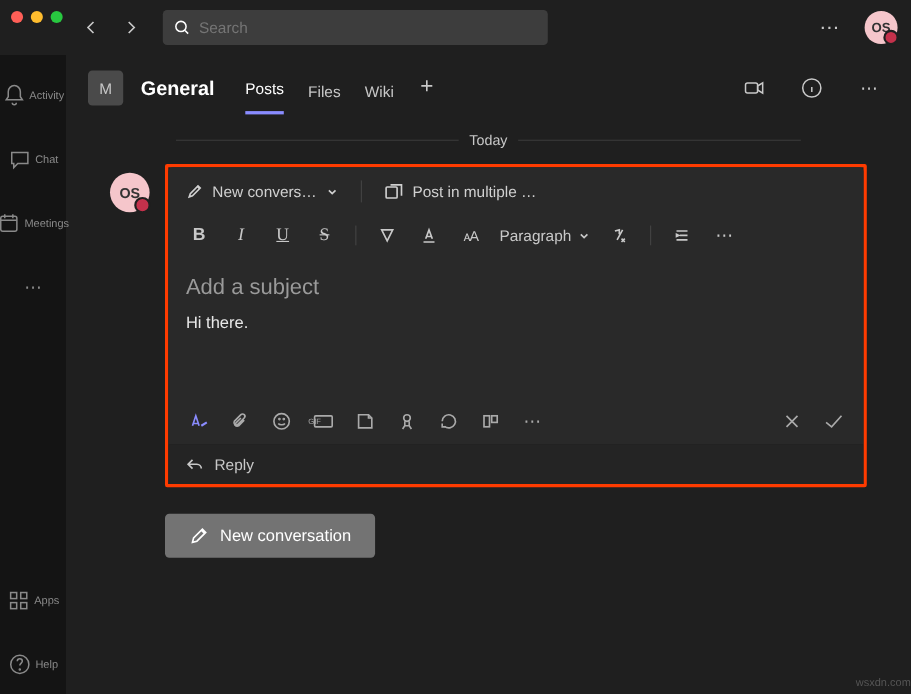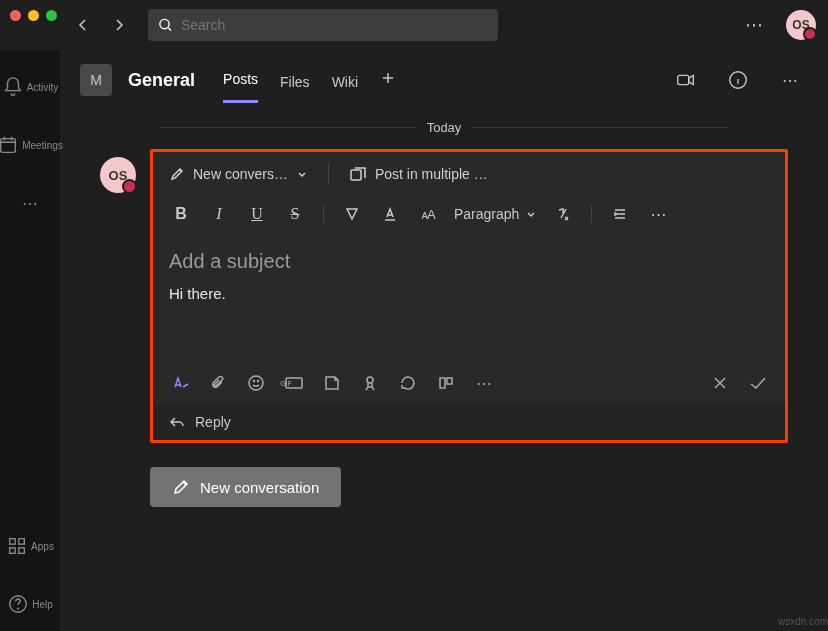--- a/index.html
+++ b/index.html
@@ -113,20 +113,28 @@
 
   <div class="rail">
     <div class="rail-item">
       <span class="rail-icon">
           <svg width="22" height="22" viewBox="0 0 24 24">
             <path d="M6 8a6 6 0 0 1 12 0v5l2 3H4l2-3V8z"></path>
             <path d="M10 19a2 2 0 0 0 4 0"></path>
           </svg>
         </span>
       <span class="lbl">Activity</span>
+    </div>
+    <div class="rail-item">
+      <span class="rail-icon">
+          <svg width="22" height="22" viewBox="0 0 24 24">
+            <path d="M4 5h16v11H10l-4 4v-4H4z"></path>
+          </svg>
+        </span>
+      <span class="lbl">Chat</span>
     </div>
     <div class="rail-item">
       <span class="rail-icon">
           <svg width="22" height="22" viewBox="0 0 24 24">
             <rect x="4" y="5" width="16" height="15" rx="2"></rect>
             <path d="M4 9h16M8 3v4M16 3v4"></path>
           </svg>
         </span>
       <span class="lbl">Meetings</span>
     </div>

